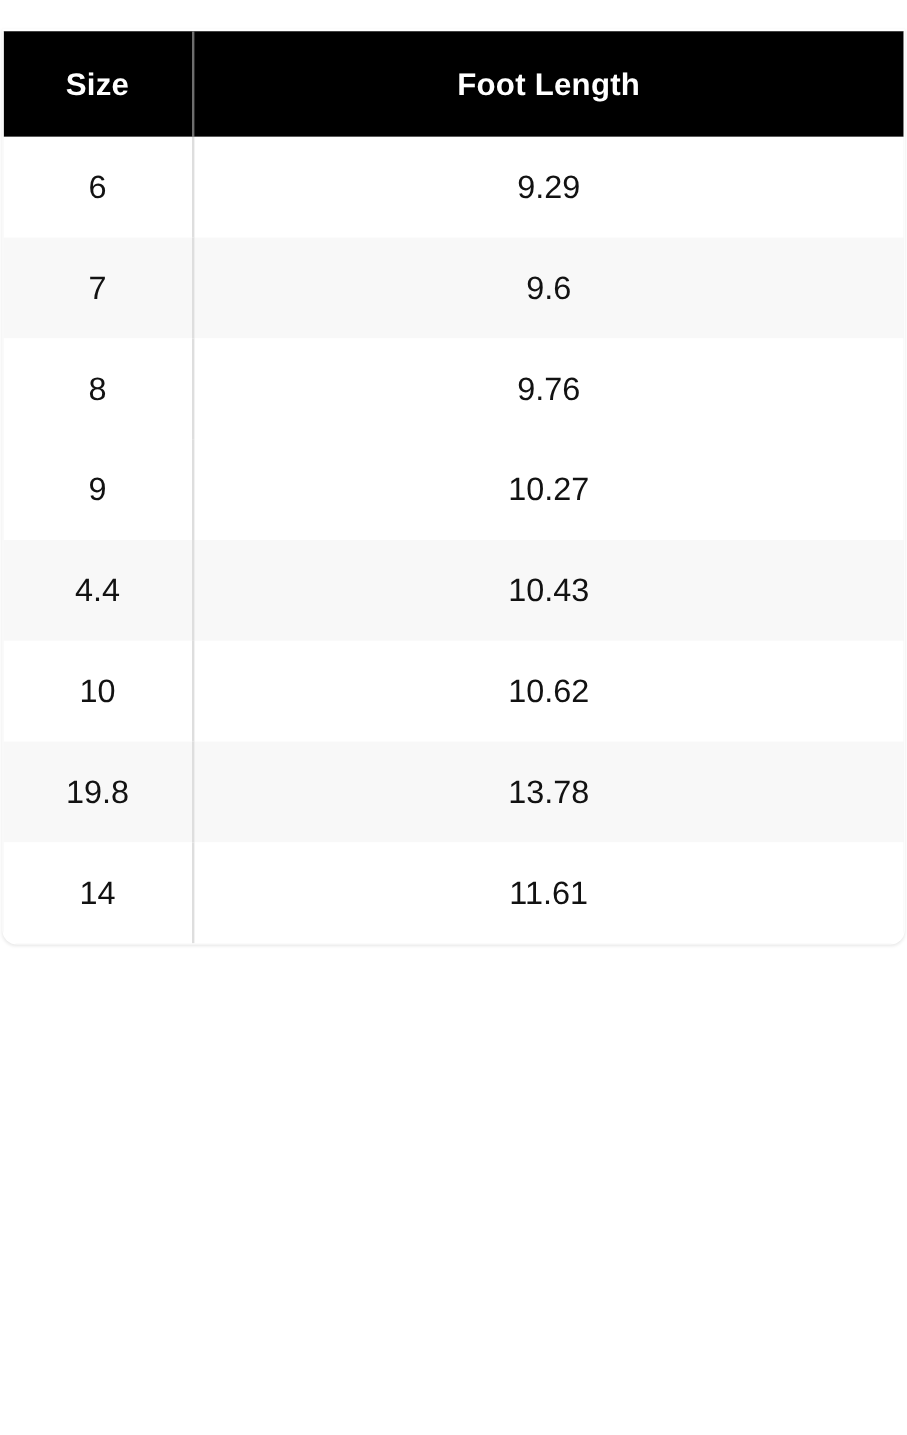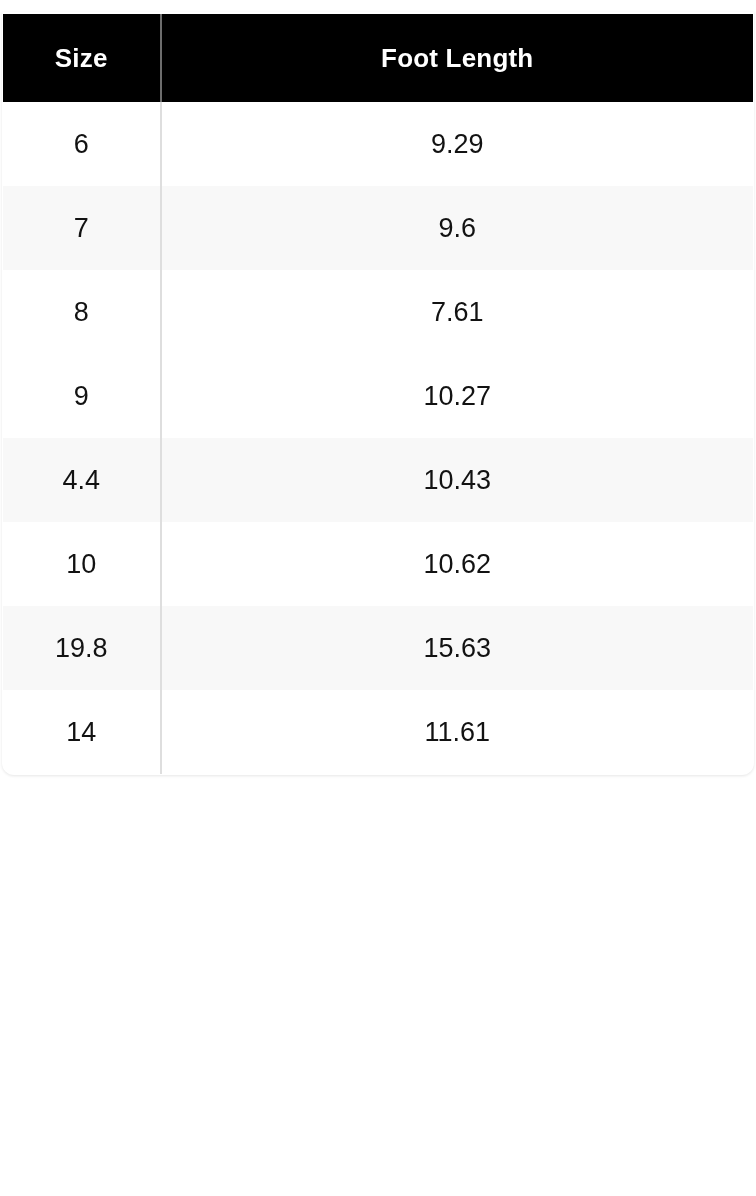--- a/index.html
+++ b/index.html
@@ -11,21 +11,21 @@
     width: 756px;
     height: 1196px;
     overflow: hidden;
     font-family: "Liberation Sans", sans-serif;
     -webkit-font-smoothing: antialiased;
   }
 
   #size-chart-table {
     position: absolute;
     left: 2px;
-    top: 12px;
+    top: 24px;
     width: 752px;
     border-collapse: collapse;
     table-layout: fixed;
     background: #ffffff;
     border-top: 2px solid #585858;
     border-left: 1px solid #e8e8e8;
     border-right: 1px solid #e8e8e8;
     border-bottom: 1px solid #e8e8e8;
     border-radius: 0 0 12px 12px;
     box-shadow: 0 1px 3px rgba(0,0,0,0.10);
@@ -91,36 +91,36 @@
       <tr>
         <td class="cell-size">6</td>
         <td class="cell-value">9.29</td>
       </tr>
       <tr class="striped">
         <td class="cell-size">7</td>
         <td class="cell-value">9.6</td>
       </tr>
       <tr>
         <td class="cell-size">8</td>
-        <td class="cell-value">7.61</td>
+        <td class="cell-value">9.76</td>
       </tr>
       <tr>
         <td class="cell-size">9</td>
         <td class="cell-value">10.27</td>
       </tr>
       <tr class="striped">
         <td class="cell-size">4.4</td>
         <td class="cell-value">10.43</td>
       </tr>
       <tr>
         <td class="cell-size">10</td>
         <td class="cell-value">10.62</td>
       </tr>
       <tr class="striped">
         <td class="cell-size">19.8</td>
-        <td class="cell-value">15.63</td>
+        <td class="cell-value">13.78</td>
       </tr>
       <tr>
         <td class="cell-size">14</td>
         <td class="cell-value">11.61</td>
       </tr>
     </tbody>
 </table>
 
 </body></html>

